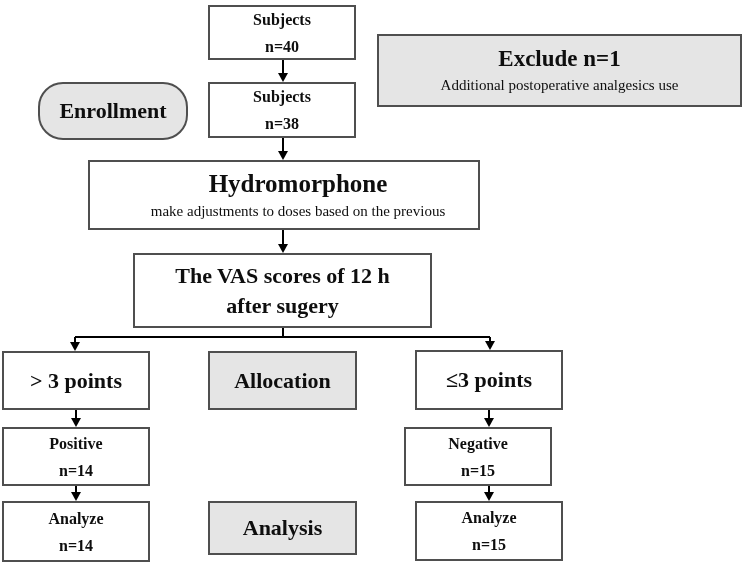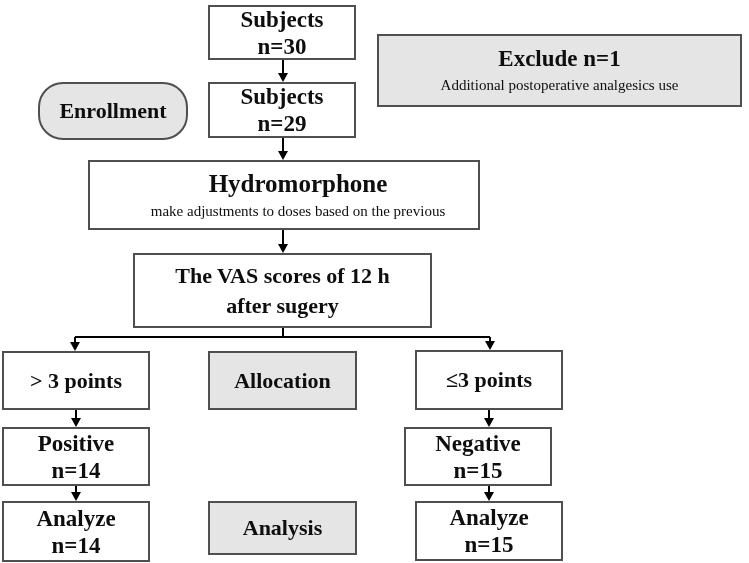--- a/index.html
+++ b/index.html
@@ -25,21 +25,21 @@
     border: 2px solid var(--border, #4f4f4f);
     background: var(--box-fill, #fff);
     display: flex;
     flex-direction: column;
     align-items: center;
     justify-content: center;
     text-align: center;
     font-weight: bold;
   }
   .stage { background: var(--stage-fill, #e5e5e5); }
-  .t21 { font-size: 23px; line-height: 27px; }
+  .t21 { font-size: 16px; line-height: 27px; }
   .t22 { font-size: 22px; line-height: 30px; }
   .title23 { font-size: 23px; line-height: 29px; }
   .title25 { font-size: 25px; line-height: 31px; }
   .sub19 { font-size: 15px; font-weight: normal; line-height: 24px; white-space: nowrap; }
 </style>
 </head>
 <body>
 
 <div class="canvas">
 
@@ -69,35 +69,35 @@
 
     <line x1="489" y1="410" x2="489" y2="419"></line>
     <polygon points="484,418 494,418 489,427"></polygon>
 
     <line x1="489" y1="486" x2="489" y2="493"></line>
     <polygon points="484,492 494,492 489,501"></polygon>
   </svg>
 
   <div class="box t21" style="left:208px; top:5px; width:148px; height:55px;">
     <div>Subjects</div>
-    <div>n=30</div>
+    <div>n=40</div>
   </div>
 
   <div class="box stage" style="left:377px; top:34px; width:365px; height:73px;">
     <div class="title23">Exclude n=1</div>
     <div class="sub19">Additional postoperative analgesics use</div>
   </div>
 
   <div class="box stage t22" style="left:38px; top:82px; width:150px; height:58px;border-radius:25px;">
     <div>Enrollment</div>
   </div>
 
   <div class="box t21" style="left:208px; top:82px; width:148px; height:56px;">
     <div>Subjects</div>
-    <div>n=29</div>
+    <div>n=38</div>
   </div>
 
   <div class="box" style="left:88px; top:160px; width:392px; height:70px;padding-left:28px;">
     <div class="title25">Hydromorphone</div>
     <div class="sub19">make adjustments to doses based on the previous</div>
   </div>
 
   <div class="box t22" style="left:133px; top:253px; width:299px; height:75px;">
     <div>The VAS scores of 12 h</div>
     <div>after sugery</div>

